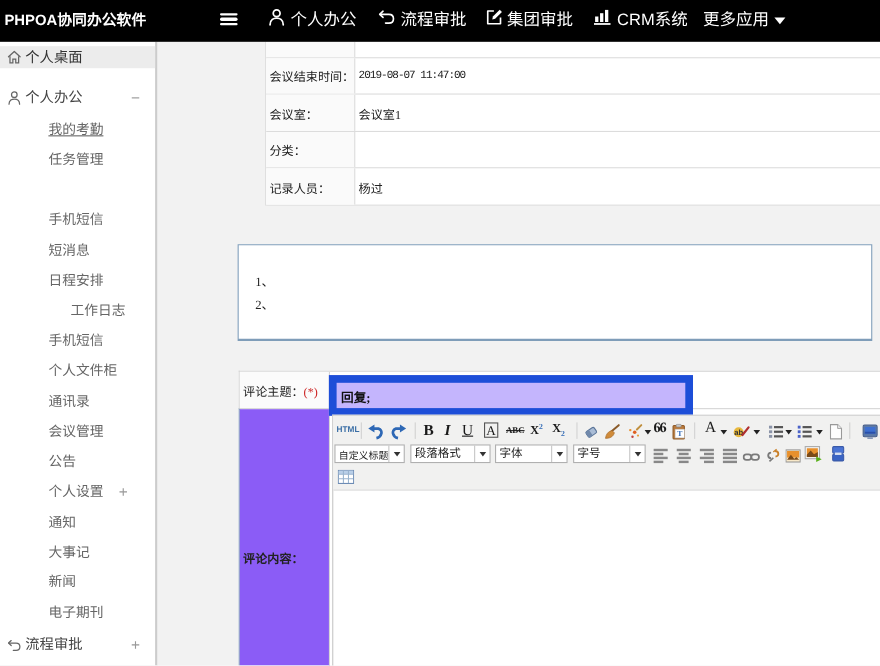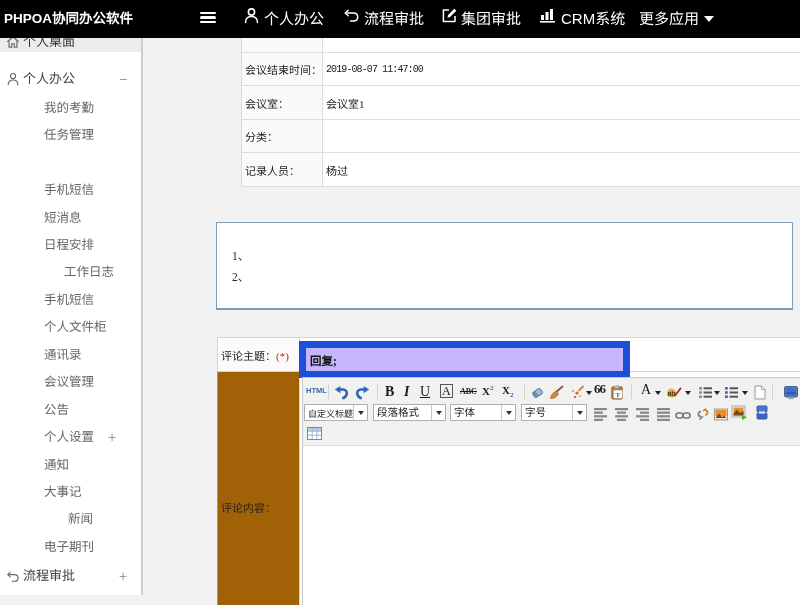--- a/index.html
+++ b/index.html
@@ -6,41 +6,41 @@
   body{width:800px;height:605px;overflow:hidden;font-family:"Liberation Sans",sans-serif;-webkit-font-smoothing:antialiased;}
   #app{position:relative;width:800px;height:605px;background:#f2f2f2;overflow:hidden;}
   
   #hdr{position:absolute;left:0;top:0;width:800px;height:38px;background:#000000;z-index:5;}
   #hdr .t{position:absolute;left:4px;top:0;line-height:37px;color:#fff;font-size:13.5px;font-weight:bold;letter-spacing:0;}
   .navtxt{position:absolute;top:0;line-height:37px;color:#fff;font-size:15px;}
   .hico{position:absolute;top:10px;width:17px;height:17px;}
   .burger{position:absolute;left:200px;top:12px;width:16px;height:12px;}
   .burger i{display:block;height:2.4px;background:#fff;border-radius:2px;margin-bottom:2.1px;}
   
-  #side{position:absolute;left:0;top:28px;width:141px;height:567px;background:#fff;border-right:2px solid #cccccc;z-index:4;}
+  #side{position:absolute;left:0;top:38px;width:141px;height:567px;background:#fff;border-right:2px solid #cccccc;z-index:4;}
   .sit{position:absolute;left:0;width:141px;height:26px;line-height:26px;color:#444;font-size:13px;}
   .sico{position:absolute;left:6px;top:6px;width:14px;height:14px;}
   .stx{position:absolute;left:23px;}
   .sub{position:absolute;left:44px;width:97px;height:26px;line-height:26px;color:#666;font-size:12.5px;white-space:nowrap;}
   .pm{position:absolute;color:#999;font-size:14px;top:0;}
   
   .lbl{font-family:"Liberation Serif",serif;font-size:11px;color:#222;}
   #tb1{position:absolute;left:217px;top:38px;width:583px;background:#fff;border-left:1px solid #dcdcdc;margin-left:24px;}
   .row{position:relative;border-bottom:1px solid #dcdcdc;}
   .lc{position:absolute;left:0;top:0;bottom:0;width:80px;background:#fafafa;border-right:1px solid #dcdcdc;}
   .lc span{position:absolute;left:3px;top:50%;transform:translateY(-50%);white-space:nowrap;}
   .vc{position:absolute;left:84px;top:50%;transform:translateY(-50%);white-space:nowrap;}
   
   #bluebox{position:absolute;left:216px;top:222px;width:575px;height:85px;background:#fff;border:1px solid #7f9db9;border-bottom-width:2px;}
   #bluebox .ln{position:absolute;left:15px;font-family:"Liberation Serif",serif;font-size:11.5px;color:#222;}
   
   #crow1{position:absolute;left:217px;top:337px;width:583px;height:34px;border-top:1px solid #d5d5d5;border-left:1px solid #d5d5d5;background:#fff;box-sizing:border-box;}
   #crow1 .lc2{position:absolute;left:0;top:0;width:81px;height:33px;background:#fbfbfb;border-right:1px solid #d5d5d5;}
   #crow2{position:absolute;left:217px;top:371px;width:583px;height:234px;border-top:1px solid #d5d5d5;border-left:1px solid #7f9db9;background:#fff;box-sizing:border-box;}
-  #crow2 .lc2{position:absolute;left:0;top:0;width:81px;height:233px;background:#a16207;border-right:1px solid #d5d5d5;}
+  #crow2 .lc2{position:absolute;left:0;top:0;width:81px;height:233px;background:#8b5cf6;border-right:1px solid #d5d5d5;font-weight:bold;}
   #inp{position:absolute;left:299px;top:341px;width:317px;height:23px;border:7px solid #1d4ed8;background:#c4b5fd;z-index:2;}
   #inp span{position:absolute;left:4px;top:4px;font-family:"Liberation Serif",serif;font-weight:bold;font-size:11.5px;color:#111;}
   
   #ed{position:absolute;left:302px;top:377px;width:498px;height:228px;border-left:1px solid #c6c6c6;border-top:1px solid #c6c6c6;background:#fff;z-index:2;}
   #tbar{position:absolute;left:0;top:0;width:498px;height:67px;background:#f1f1f0;border-bottom:1px solid #dddddd;}
   .tsep{position:absolute;top:6px;width:1px;height:15px;background:#d2d2d2;}
   .ti{position:absolute;top:7px;height:15px;}
   .tt{position:absolute;font-family:"Liberation Serif",serif;color:#1a1a1a;}
   .dd{position:absolute;top:26px;height:15px;background:#fff;border:1px solid #b0b0b0;}
   .dd .dt{position:absolute;left:3px;top:0px;font-family:"Liberation Serif",serif;font-size:10.5px;color:#222;white-space:nowrap;line-height:15px;}
@@ -94,35 +94,35 @@
       <span class="stx">个人桌面</span>
     </div>
     <div class="sit" style="top:37.5px;">
       <svg class="sico" viewBox="0 0 16 16">
           <circle cx="8" cy="4.6" r="2.9" fill="none" stroke="#666" stroke-width="1.3"></circle>
           <path d="M2.5 14.5 C2.5 10.3 5.7 9.2 8 9.2 C10.3 9.2 13.5 10.3 13.5 14.5" fill="none" stroke="#666" stroke-width="1.3" stroke-linecap="round"></path>
         </svg>
       <span class="stx">个人办公</span>
         <span class="pm" style="left:119px;">−</span>
     </div>
-    <div class="sub" style="top:66.7px;">我的考勤</div>
+    <div class="sub" style="top:66.7px;text-decoration:underline;">我的考勤</div>
     <div class="sub" style="top:94.2px;">任务管理</div>
     <div class="sub" style="top:149.1px;">手机短信</div>
     <div class="sub" style="top:176.5px;">短消息</div>
     <div class="sub" style="top:203.9px;">日程安排</div>
     <div class="sub" style="top:231.4px;margin-left:20px;">工作日志</div>
     <div class="sub" style="top:258.9px;">手机短信</div>
     <div class="sub" style="top:286.3px;">个人文件柜</div>
     <div class="sub" style="top:313.8px;">通讯录</div>
     <div class="sub" style="top:341.2px;">会议管理</div>
     <div class="sub" style="top:368.6px;">公告</div>
     <div class="sub" style="top:396.1px;">个人设置<span class="pm" style="left:64px;">+</span></div>
     <div class="sub" style="top:423.5px;">通知</div>
     <div class="sub" style="top:451.0px;">大事记</div>
-    <div class="sub" style="top:478.4px;margin-left:24px;">新闻</div>
+    <div class="sub" style="top:478.4px;">新闻</div>
     <div class="sub" style="top:505.9px;">电子期刊</div>
     <div class="sit" style="top:534.5px;">
       <svg class="sico" viewBox="0 0 16 16">
           <path d="M4.8 3.8 L2 6.4 L4.8 9" fill="none" stroke="#666" stroke-width="1.3" stroke-linejoin="round" stroke-linecap="round"></path>
           <path d="M2.4 6.4 L9.8 6.4 C12.2 6.4 13.8 8 13.8 10.2 C13.8 12.4 12.2 14 9.8 14 L7 14" fill="none" stroke="#666" stroke-width="1.3" stroke-linecap="round"></path>
         </svg>
       <span class="stx">流程审批</span>
         <span class="pm" style="left:119px;">+</span>
     </div>
   </div>

